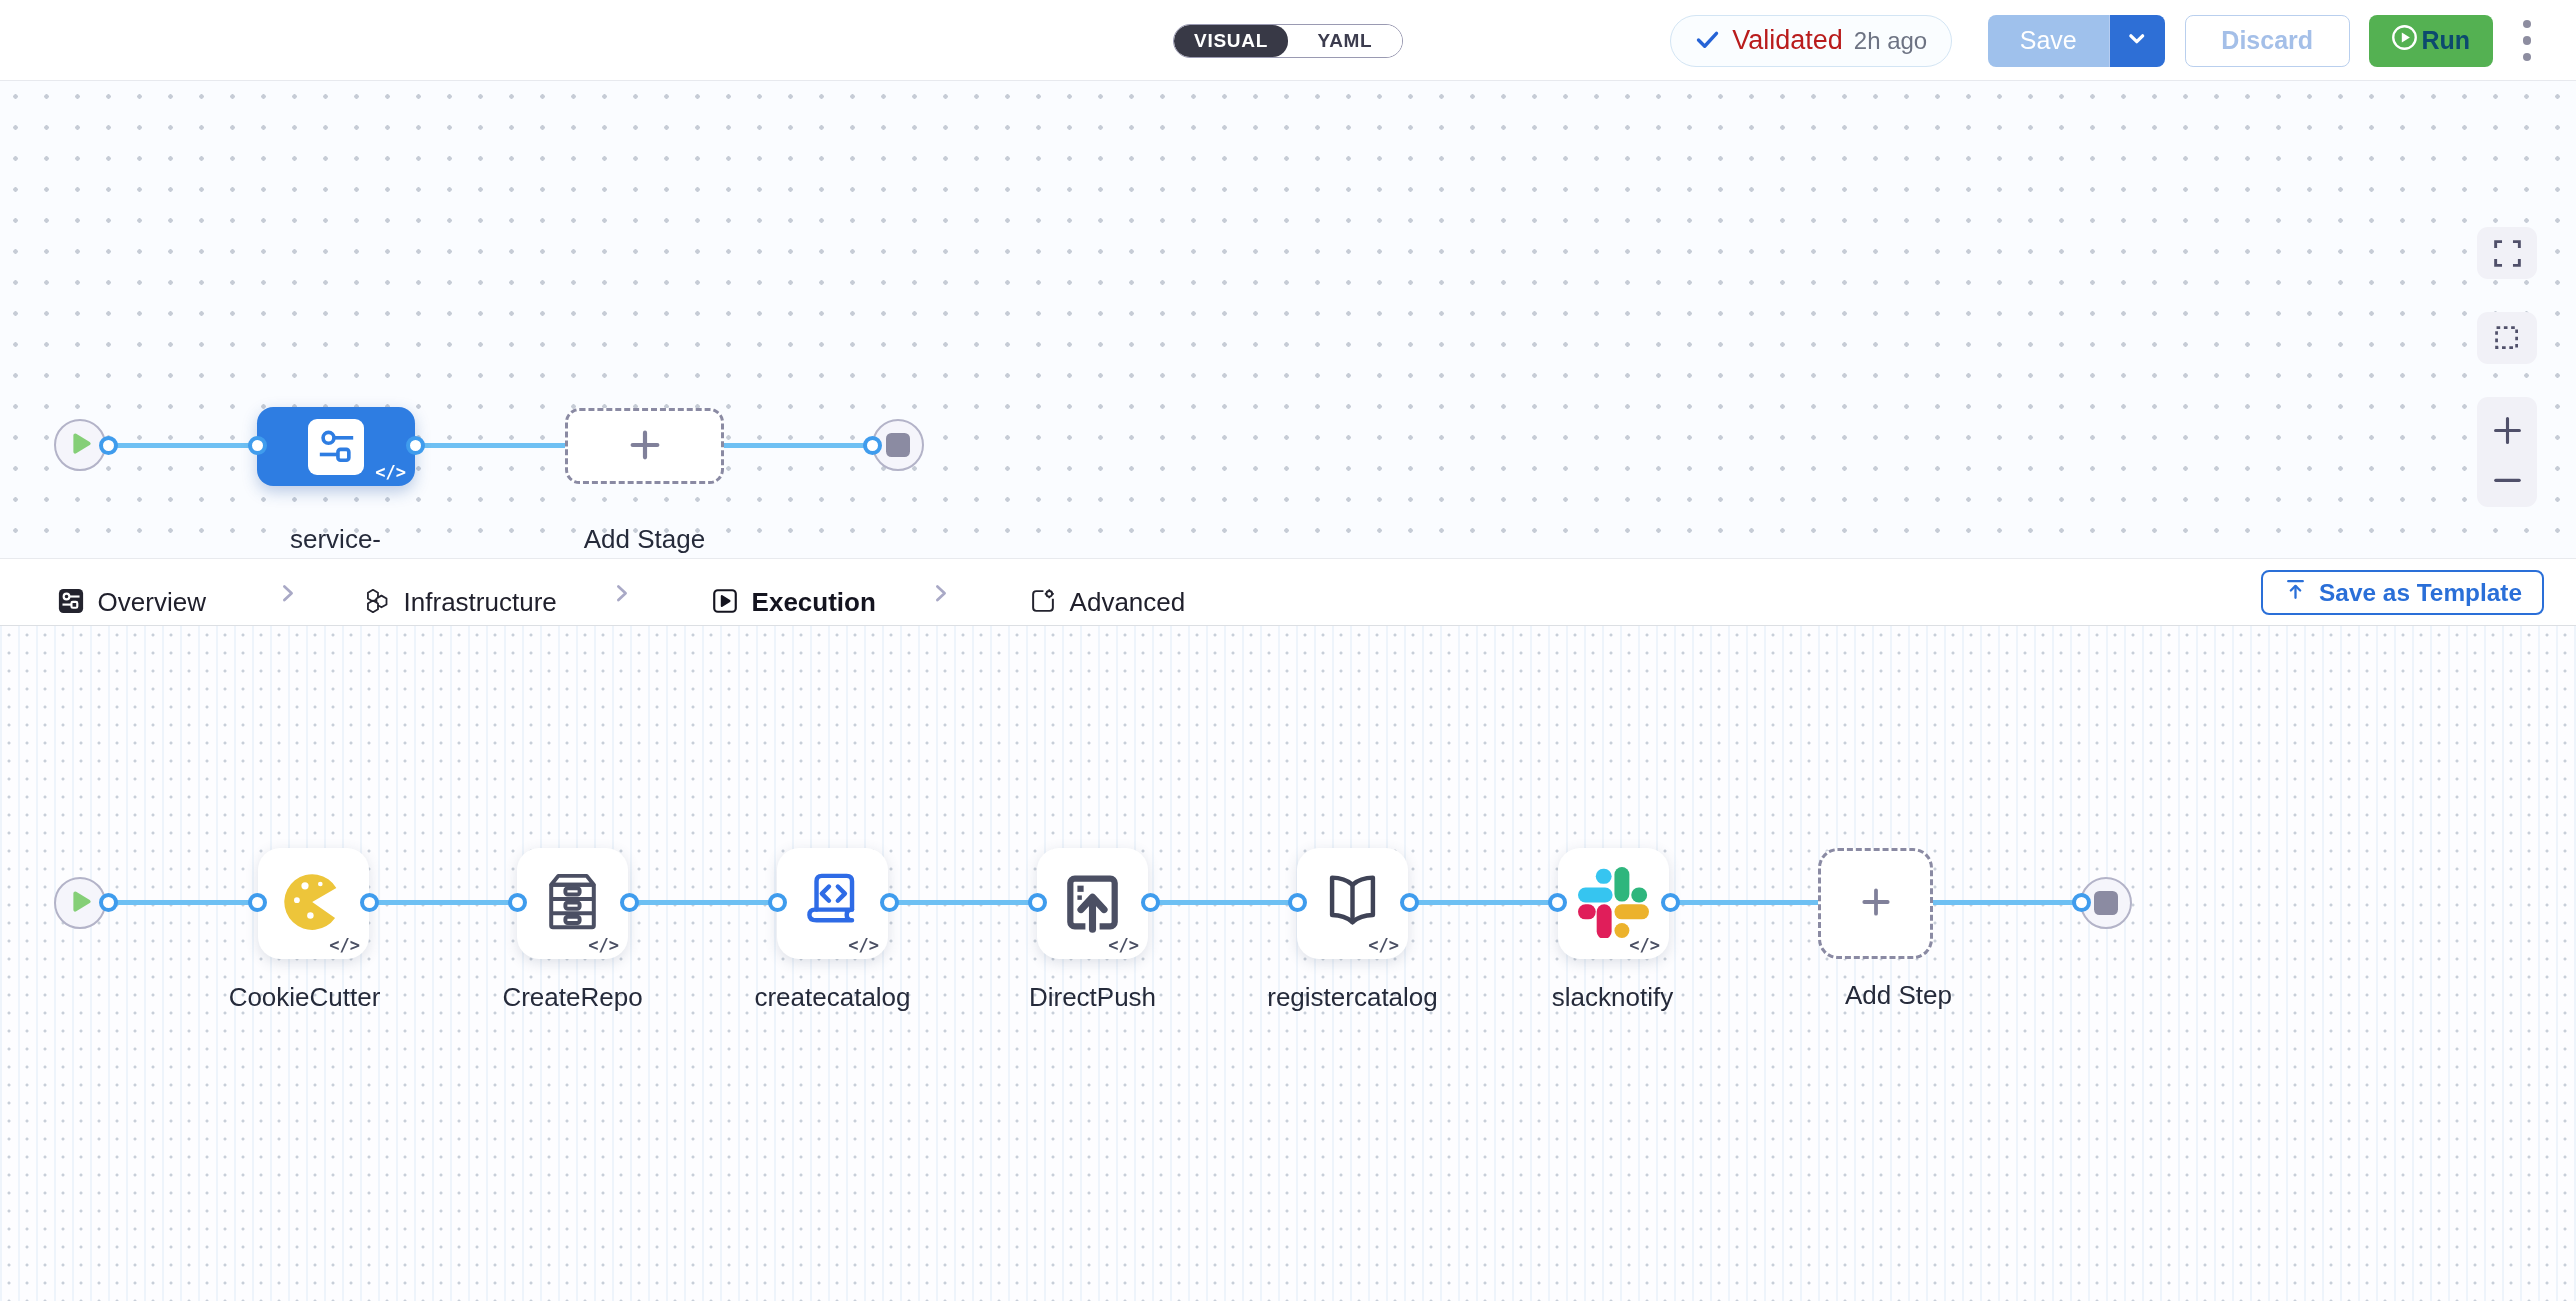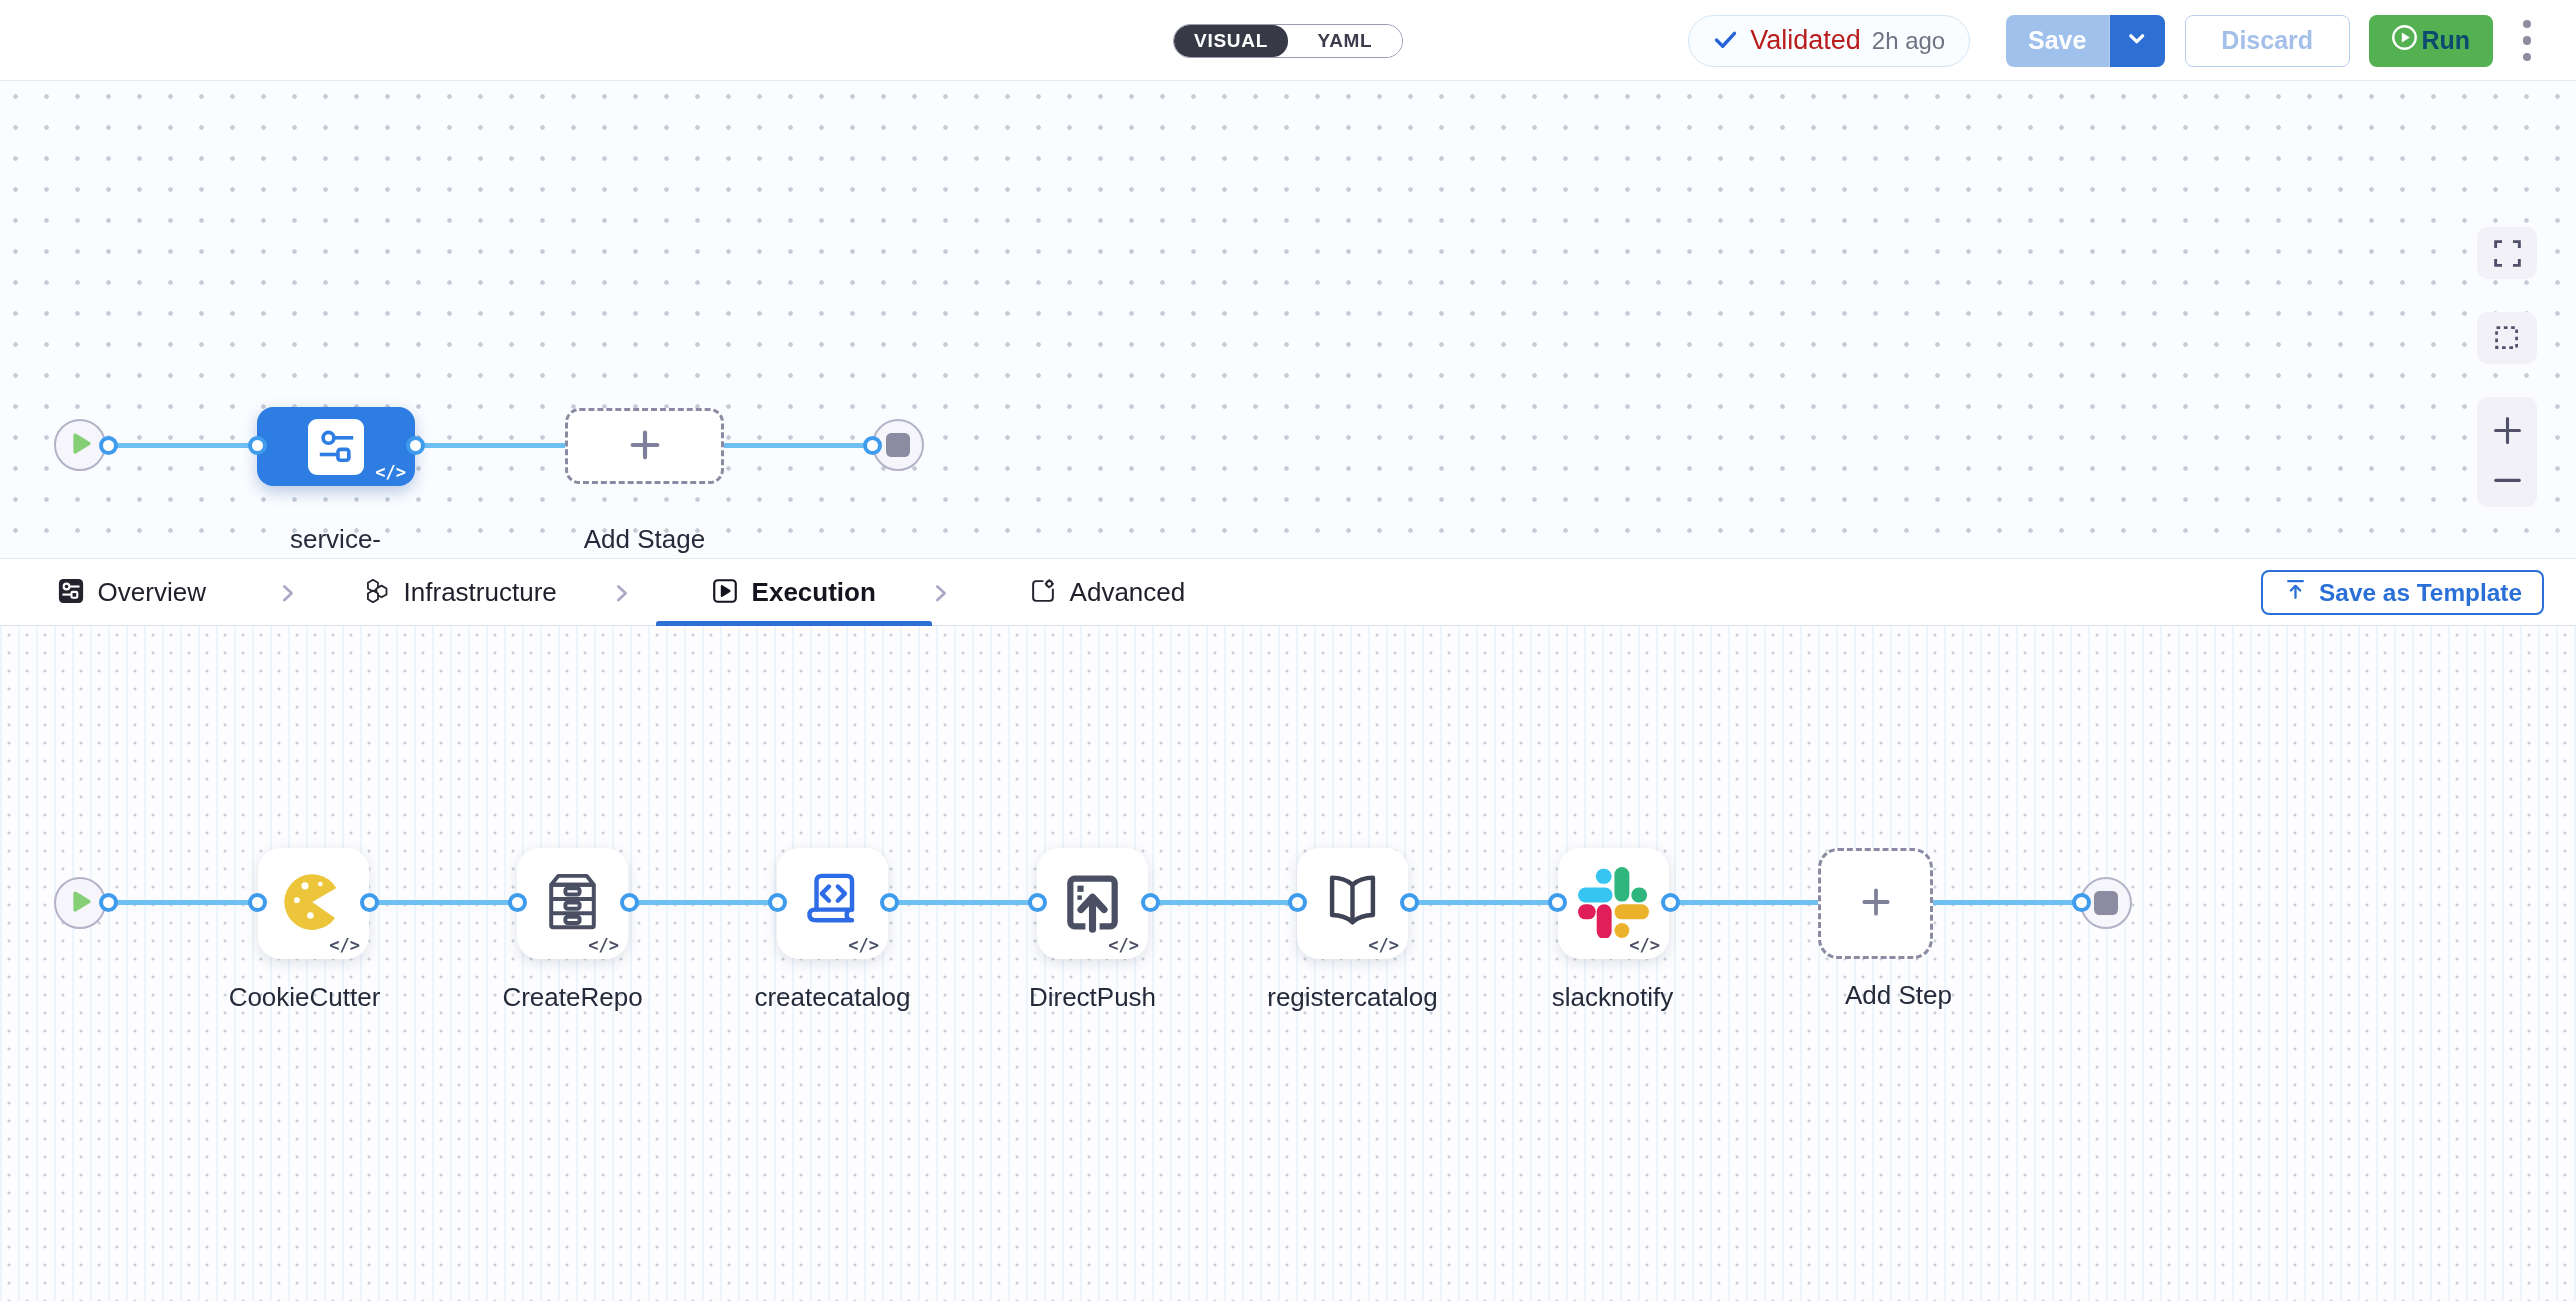--- a/index.html
+++ b/index.html
@@ -18,21 +18,21 @@
     font-size:19px; font-weight:700; letter-spacing:0.7px; color:#3c3c4e; background:#fff; border:none; cursor:pointer; }
   .toggle .seg.active { background:#383946; color:#fff; border-radius:15.4px; }
   .h-right { position:absolute; right:31px; top:0; height:81px; display:flex; align-items:center; }
   .badge { height:52px; display:flex; align-items:center; gap:11px; padding:0 23.5px;
     background:#fafdff; border:1.8px solid #d3e5f4; border-radius:26px; }
   .badge .b-status { font-size:27px; font-weight:400; color:#b91c1c; }
   .badge .b-time { font-size:24px; color:#6d7383;text-align:center; }
   .btn { height:52px; border-radius:8.1px; display:flex; align-items:center; justify-content:center;
     font-size:25px; font-weight:700; cursor:pointer; border:none; }
   .save-split { display:flex; margin-left:36px; border-radius:8.1px; overflow:hidden; }
-  .save-main { width:103px; height:52px; background:#9fc1ec; color:#fff; font-size:25px; font-weight:700;
+  .save-main { width:121px; height:52px; background:#9fc1ec; color:#fff; font-size:25px; font-weight:400;
     border:none; cursor:pointer; }
   .save-caret { width:56px; height:52px; background:#2e6fd6; border:none; border-left:1.8px solid rgba(255,255,255,.65);
     display:flex; align-items:center; justify-content:center; cursor:pointer; }
   .discard { width:165px; margin-left:20px; background:#fff; border:1.8px solid #b9cfee; color:#a4bfe8; }
   .run { width:124px; margin-left:19px; background:#54b152; color:#0c4a6e; gap:3px; }
   .kebab { margin-left:16.3px; width:36px; height:52px; display:flex; flex-direction:column;
     align-items:center; justify-content:center; gap:8.1px; background:none; border:none; cursor:pointer; }
   .kebab i { width:8.1px; height:8.1px; border-radius:50%; background:#8d8da0; }
 
   
@@ -70,21 +70,21 @@
 
   .step-card { position:absolute; top:848px; width:111px; height:111px; background:#fff; border-radius:22px;
     box-shadow:0 3.6px 12.7px rgba(60,80,110,.16); display:flex; align-items:center; justify-content:center;
     cursor:pointer; }
 
   .node-label { position:absolute; text-align:center; font-size:26px; color:#252a3a; line-height:37px; }
 
   
   .tabbar { position:absolute; left:0; top:558px; width:2576px; height:68px; background:#fff;
     border-top:0.9px solid #e8eaee; border-bottom:0.9px solid #dcdfe3; }
-  .tab { position:absolute; top:0; height:67px; display:flex; align-items:center; gap:13.6px; cursor:pointer; }
+  .tab { position:absolute; top:10px; height:67px; display:flex; align-items:center; gap:13.6px; cursor:pointer; }
   .tab .t-label { font-size:26px; font-weight:500; color:#20202c; }
   .tab.active .t-label { font-weight:700; color:#14141f; }
   .tab.active::after { content:""; position:absolute; left:-56px; right:-56px; bottom:0;
     height:5.4px; background:#2e6fd6; border-radius:2.7px 2.7px 0 0; }
   .tab-sep { position:absolute; top:22px; }
   .save-template { position:absolute; right:32px; top:11px; height:45px; padding:0 20px;
     display:flex; align-items:center; gap:11px; background:#fff; border:2.3px solid #2a6fd8; border-radius:8.1px;
     color:#2a6fd8; font-size:24.4px; font-weight:700; cursor:pointer; }
 
   

